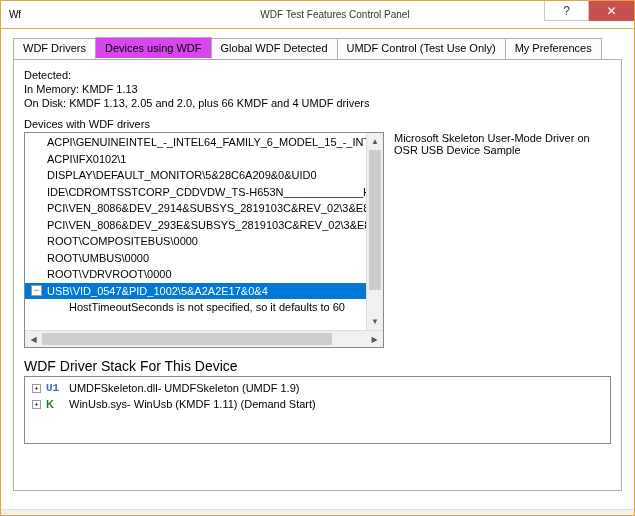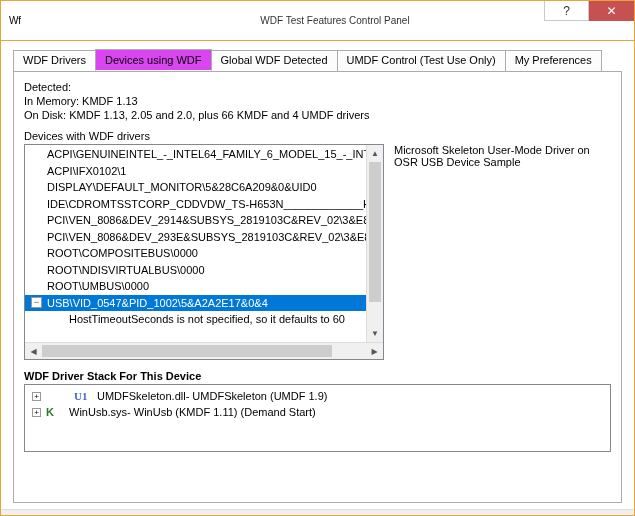--- a/index.html
+++ b/index.html
@@ -1,24 +1,24 @@
 <!DOCTYPE html>
 <html><head>
 <meta charset="utf-8">
 <style>
 * { box-sizing: border-box; margin: 0; padding: 0; }
 body { font-family: "Segoe UI", Tahoma, sans-serif; font-size: 11px; background: #fff; width: 635px; height: 516px; overflow: hidden; border: 1px solid #e8a33d; }
-.titlebar { height: 40px; background: linear-gradient(#fff,#fff); border-bottom: 1px solid #e8a33d; display: flex; align-items: center; position: relative; }
+.titlebar { height: 28px; background: linear-gradient(#fff,#fff); border-bottom: 1px solid #e8a33d; display: flex; align-items: center; position: relative; }
 .titlebar .icon { width: 16px; height: 16px; margin-left: 6px; font-size: 10px; display:flex; align-items:center; justify-content:center;}
 .titlebar .title { position:absolute; left:8px; right:0; text-align:center; font-size:10px; color:#333; pointer-events:none;padding-left:27px;}
 .winbtns { position:absolute; right:0; top:0; display:flex; height:20px;}
 .winbtn { width:45px; display:flex; align-items:center; justify-content:center; font-size:12px;}
 .winbtn.help { background:#fff; color:#333; border:1px solid #c9c9c9; border-top:none;}
 .winbtn.close { background:#c75050; color:#fff; }
-.content { padding: 8px 12px 6px 12px; background:#fff;}
+.content { padding: 8px 12px 18px 12px; background:#fff;}
 .tabs { display:flex; position:relative; z-index:2;}
 .tab { padding:3px 9px 4px 9px; border:1px solid #acacac; background:#fff; font-size:11px; margin-right:-1px; position:relative; top:1px; cursor:default;}
 .tab.active { border-bottom:1px solid #fff; background:#d946ef; z-index:3; top:0; padding-top:4px;}
 .tab:not(.active){ background:#fcfcfc;}
 .tabbody { border:1px solid #acacac; padding:8px 10px 10px 10px; position:relative; z-index:1; height:432px;}
 .det-line { font-size:11px; line-height:14px;}
 .section-label { margin-top:8px; font-size:11px;}
 .two-col { display:flex; gap:10px; margin-top:2px;}
 .treebox { width:360px; height:216px; border:1px solid #828790; background:#fff; position:relative; overflow:hidden;}
 .treebox .scrollv { position:absolute; right:0; top:0; bottom:17px; width:17px; background:#f0f0f0; border-left:1px solid #dcdcdc; display:flex; flex-direction:column;}
@@ -28,25 +28,25 @@
 .treebox .scrollh { position:absolute; left:0; right:0; bottom:0; height:17px; background:#f0f0f0; border-top:1px solid #dcdcdc; display:flex;}
 .treebox .scrollh .arr { width:17px; display:flex; align-items:center; justify-content:center; color:#555; font-size:8px;}
 .treebox .scrollh .track { flex:1; position:relative; margin-right:17px;}
 .treebox .scrollh .thumb { position:absolute; top:2px; bottom:2px; left:0; width:290px; background:#cdcdcd;}
 .tree-inner { position:absolute; left:0; top:0; right:17px; bottom:17px; overflow:hidden; padding-top:1px;}
 .tree-row { padding:0 2px 0 22px; font-size:11px; line-height:16.5px; white-space:nowrap; position:relative;}
 .tree-row.child { padding-left:44px;}
 .tree-row.selected { background:#0078d7; color:#fff;}
 .tree-row .exp { position:absolute; left:6px; top:2px; width:11px; height:11px; border:1px solid #999; background:#fff; color:#555; font-size:9px; line-height:8px; text-align:center;}
 .desc-col { flex:1; font-size:11px; line-height:12px; padding-top:0;}
-.stack-label { margin-top:10px; font-size:11px;font-weight:bold;}
+.stack-label { margin-top:10px; font-size:14px;}
 .stackbox { border:1px solid #828790; background:#fff; height:68px; margin-top:2px; padding:3px 3px;}
 .stack-row { font-size:11px; line-height:16px; padding-left:4px; display:flex; align-items:center; gap:5px;}
 .stack-row .exp2 { width:9px; height:9px; border:1px solid #999; font-size:8px; line-height:7px; text-align:center;}
-.stack-row .k1 { font-weight:bold; color:#4169cc; font-family:Liberation Serif, serif; width:18px; display:inline-block;margin-left:28px;}
+.stack-row .k1 { font-weight:bold; color:#4169cc; font-family:Liberation Mono, monospace; width:18px; display:inline-block;}
 .stack-row .k2 { font-weight:bold; color:#2a7a2a; width:18px; display:inline-block;}
 .btnbar { border-top:1px solid #dfdfdf; background:#f0f0f0; height:40px; display:flex; align-items:center; justify-content:flex-end; padding-right:12px; gap:6px;}
 .btn { min-width:75px; height:23px; border:1px solid #acacac; background:#fdfdfd; font-size:11px; padding:0 12px;}
 .btn.default { border:1px solid #0078d7;}
 .btn.disabled { color:#9f9f9f;}
 </style>
 </head>
 <body>
 
 <div class="titlebar">
@@ -74,22 +74,22 @@
     <div class="two-col">
       <div class="treebox">
         <div class="tree-inner" id="tree-inner">
             <div class="tree-row"><span>ACPI\GENUINEINTEL_-_INTEL64_FAMILY_6_MODEL_15_-_INTEL(R)_</span></div>
             <div class="tree-row"><span>ACPI\IFX0102\1</span></div>
             <div class="tree-row"><span>DISPLAY\DEFAULT_MONITOR\5&amp;28C6A209&amp;0&amp;UID0</span></div>
             <div class="tree-row"><span>IDE\CDROMTSSTCORP_CDDVDW_TS-H653N_____________HB00</span></div>
             <div class="tree-row"><span>PCI\VEN_8086&amp;DEV_2914&amp;SUBSYS_2819103C&amp;REV_02\3&amp;E89B3808</span></div>
             <div class="tree-row"><span>PCI\VEN_8086&amp;DEV_293E&amp;SUBSYS_2819103C&amp;REV_02\3&amp;E89B3808</span></div>
             <div class="tree-row"><span>ROOT\COMPOSITEBUS\0000</span></div>
-            <div class="tree-row"><span>ROOT\NDISVIRTUALBUS\0000</span></div>
             <div class="tree-row"><span>ROOT\UMBUS\0000</span></div>
+            <div class="tree-row"><span>ROOT\VDRVROOT\0000</span></div>
             <div class="tree-row selected"><span class="exp">−</span><span>USB\VID_0547&amp;PID_1002\5&amp;A2A2E17&amp;0&amp;4</span></div>
             <div class="tree-row child"><span>HostTimeoutSeconds is not specified, so it defaults to 60</span></div>
           </div>
         <div class="scrollv">
           <div class="arr">▲</div>
           <div class="track">
               <div class="thumb"></div>
             </div>
           <div class="arr">▼</div>
         </div>

